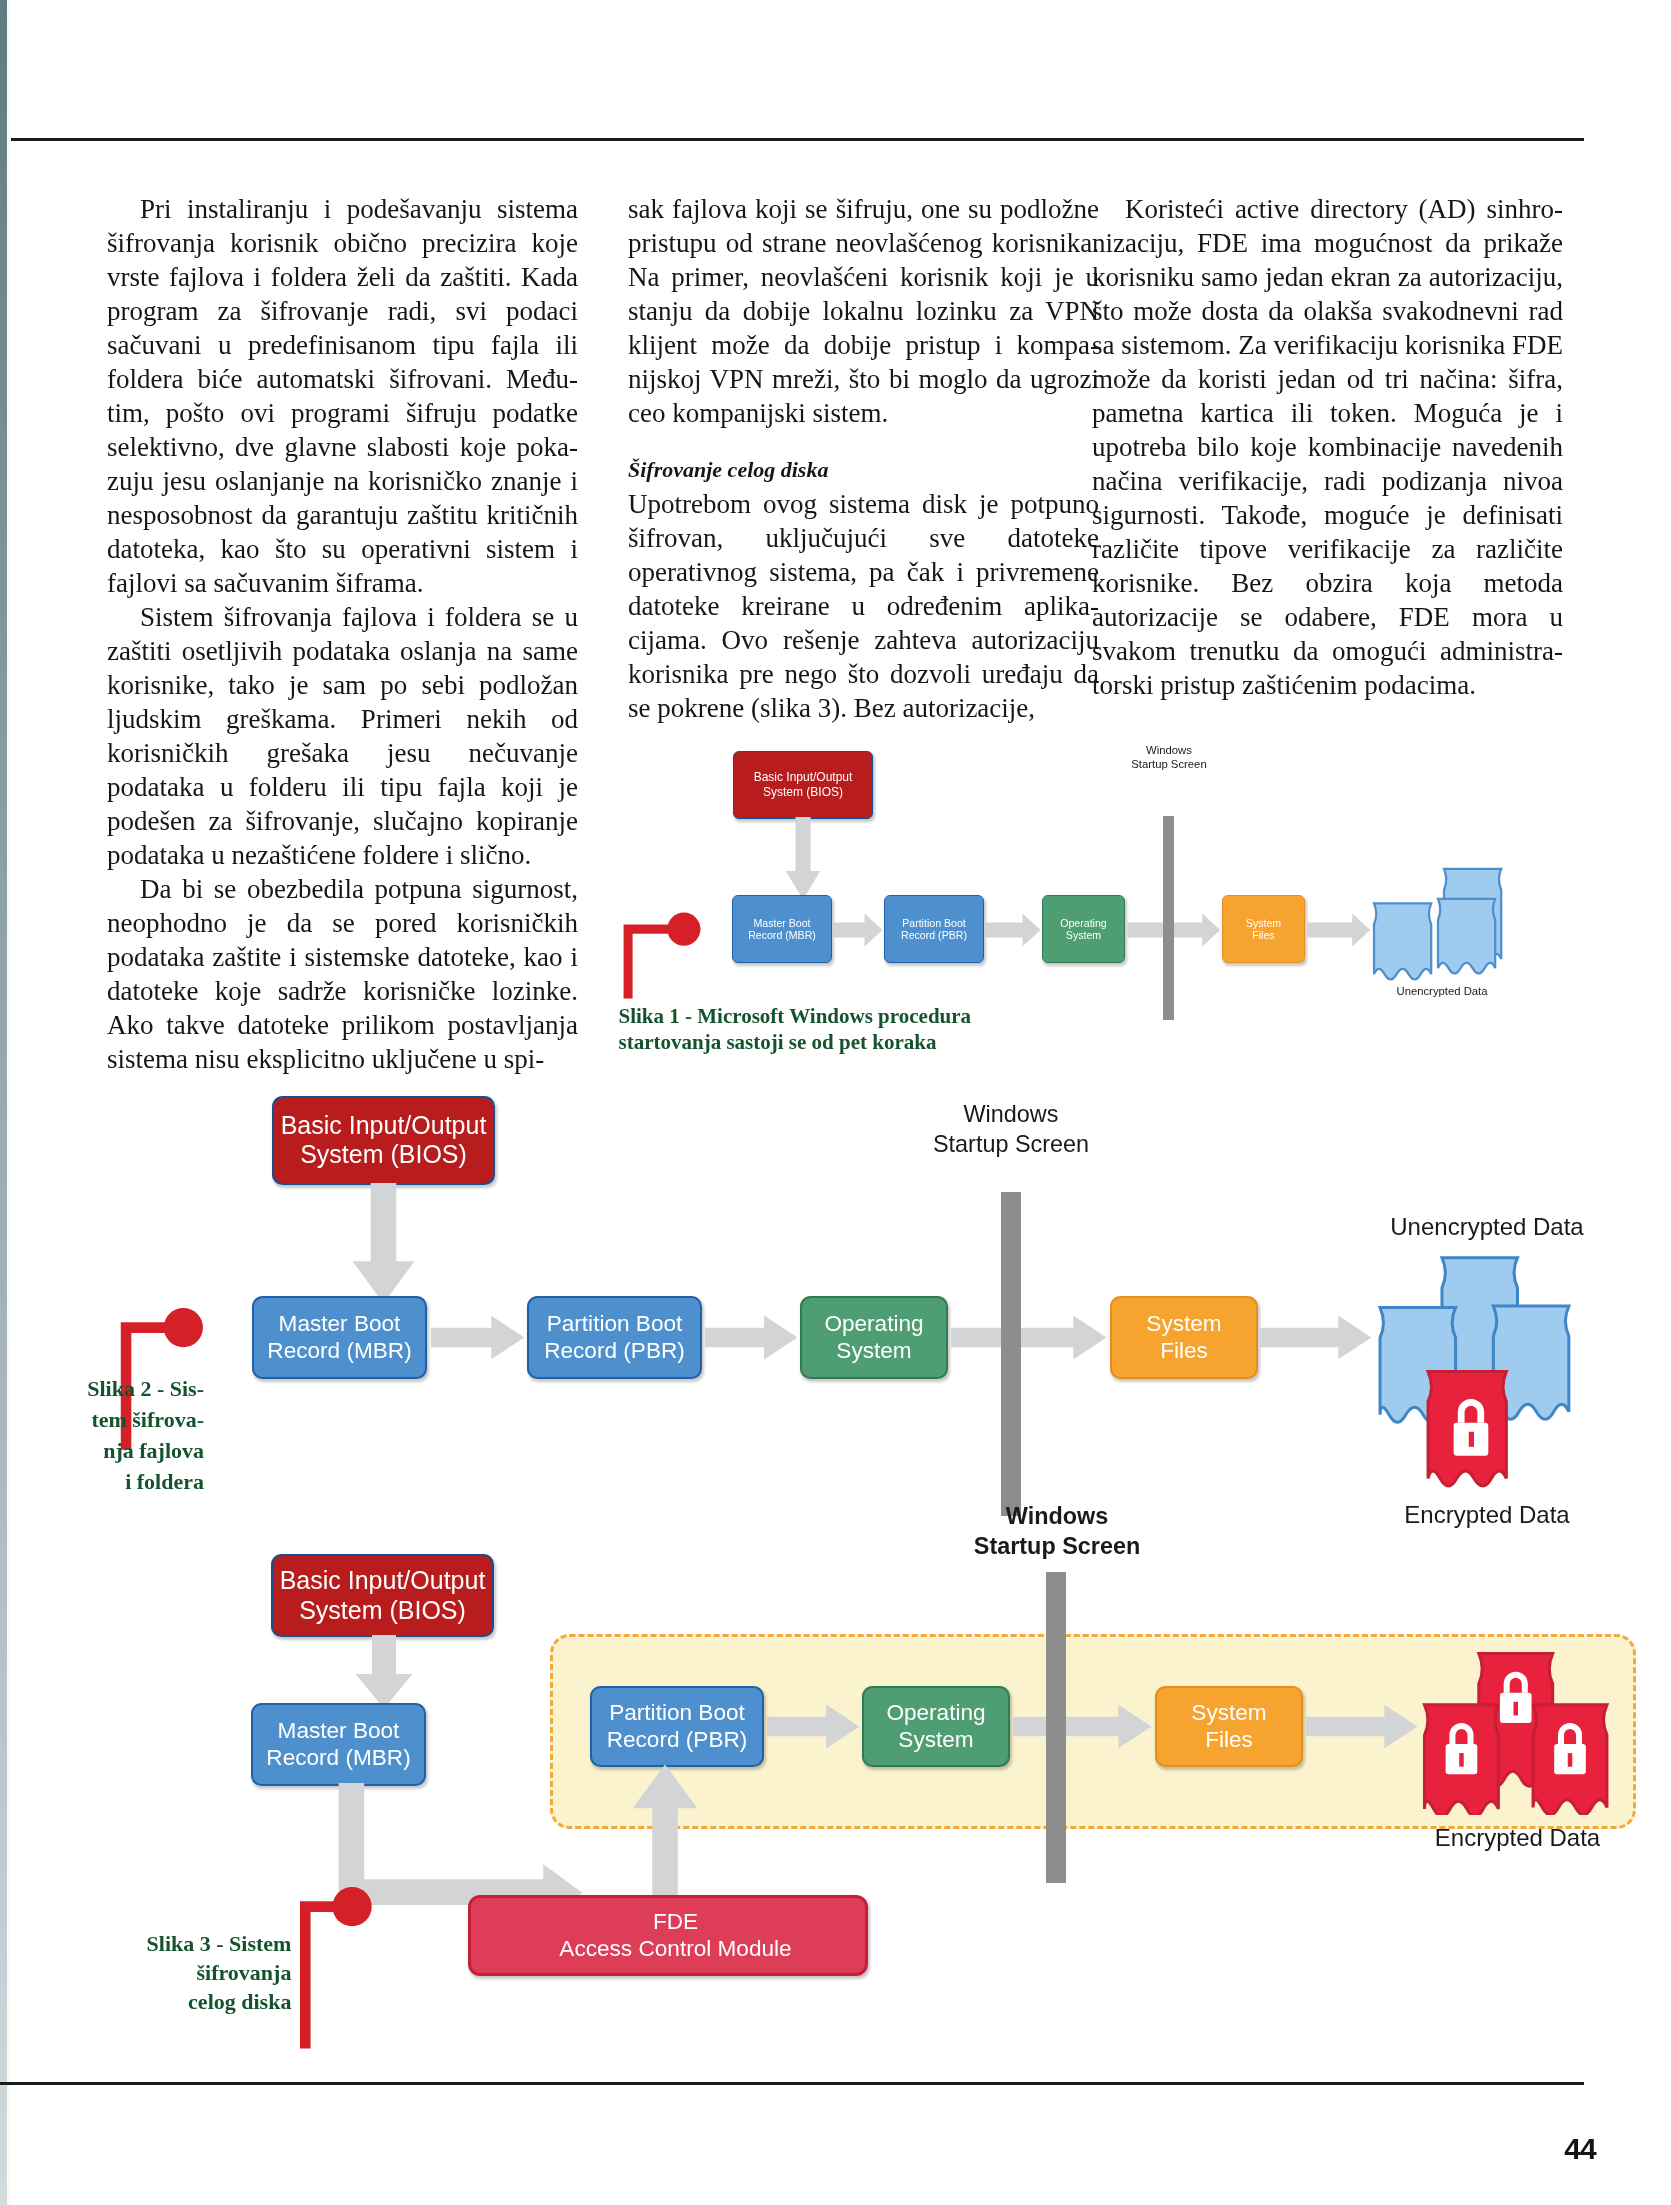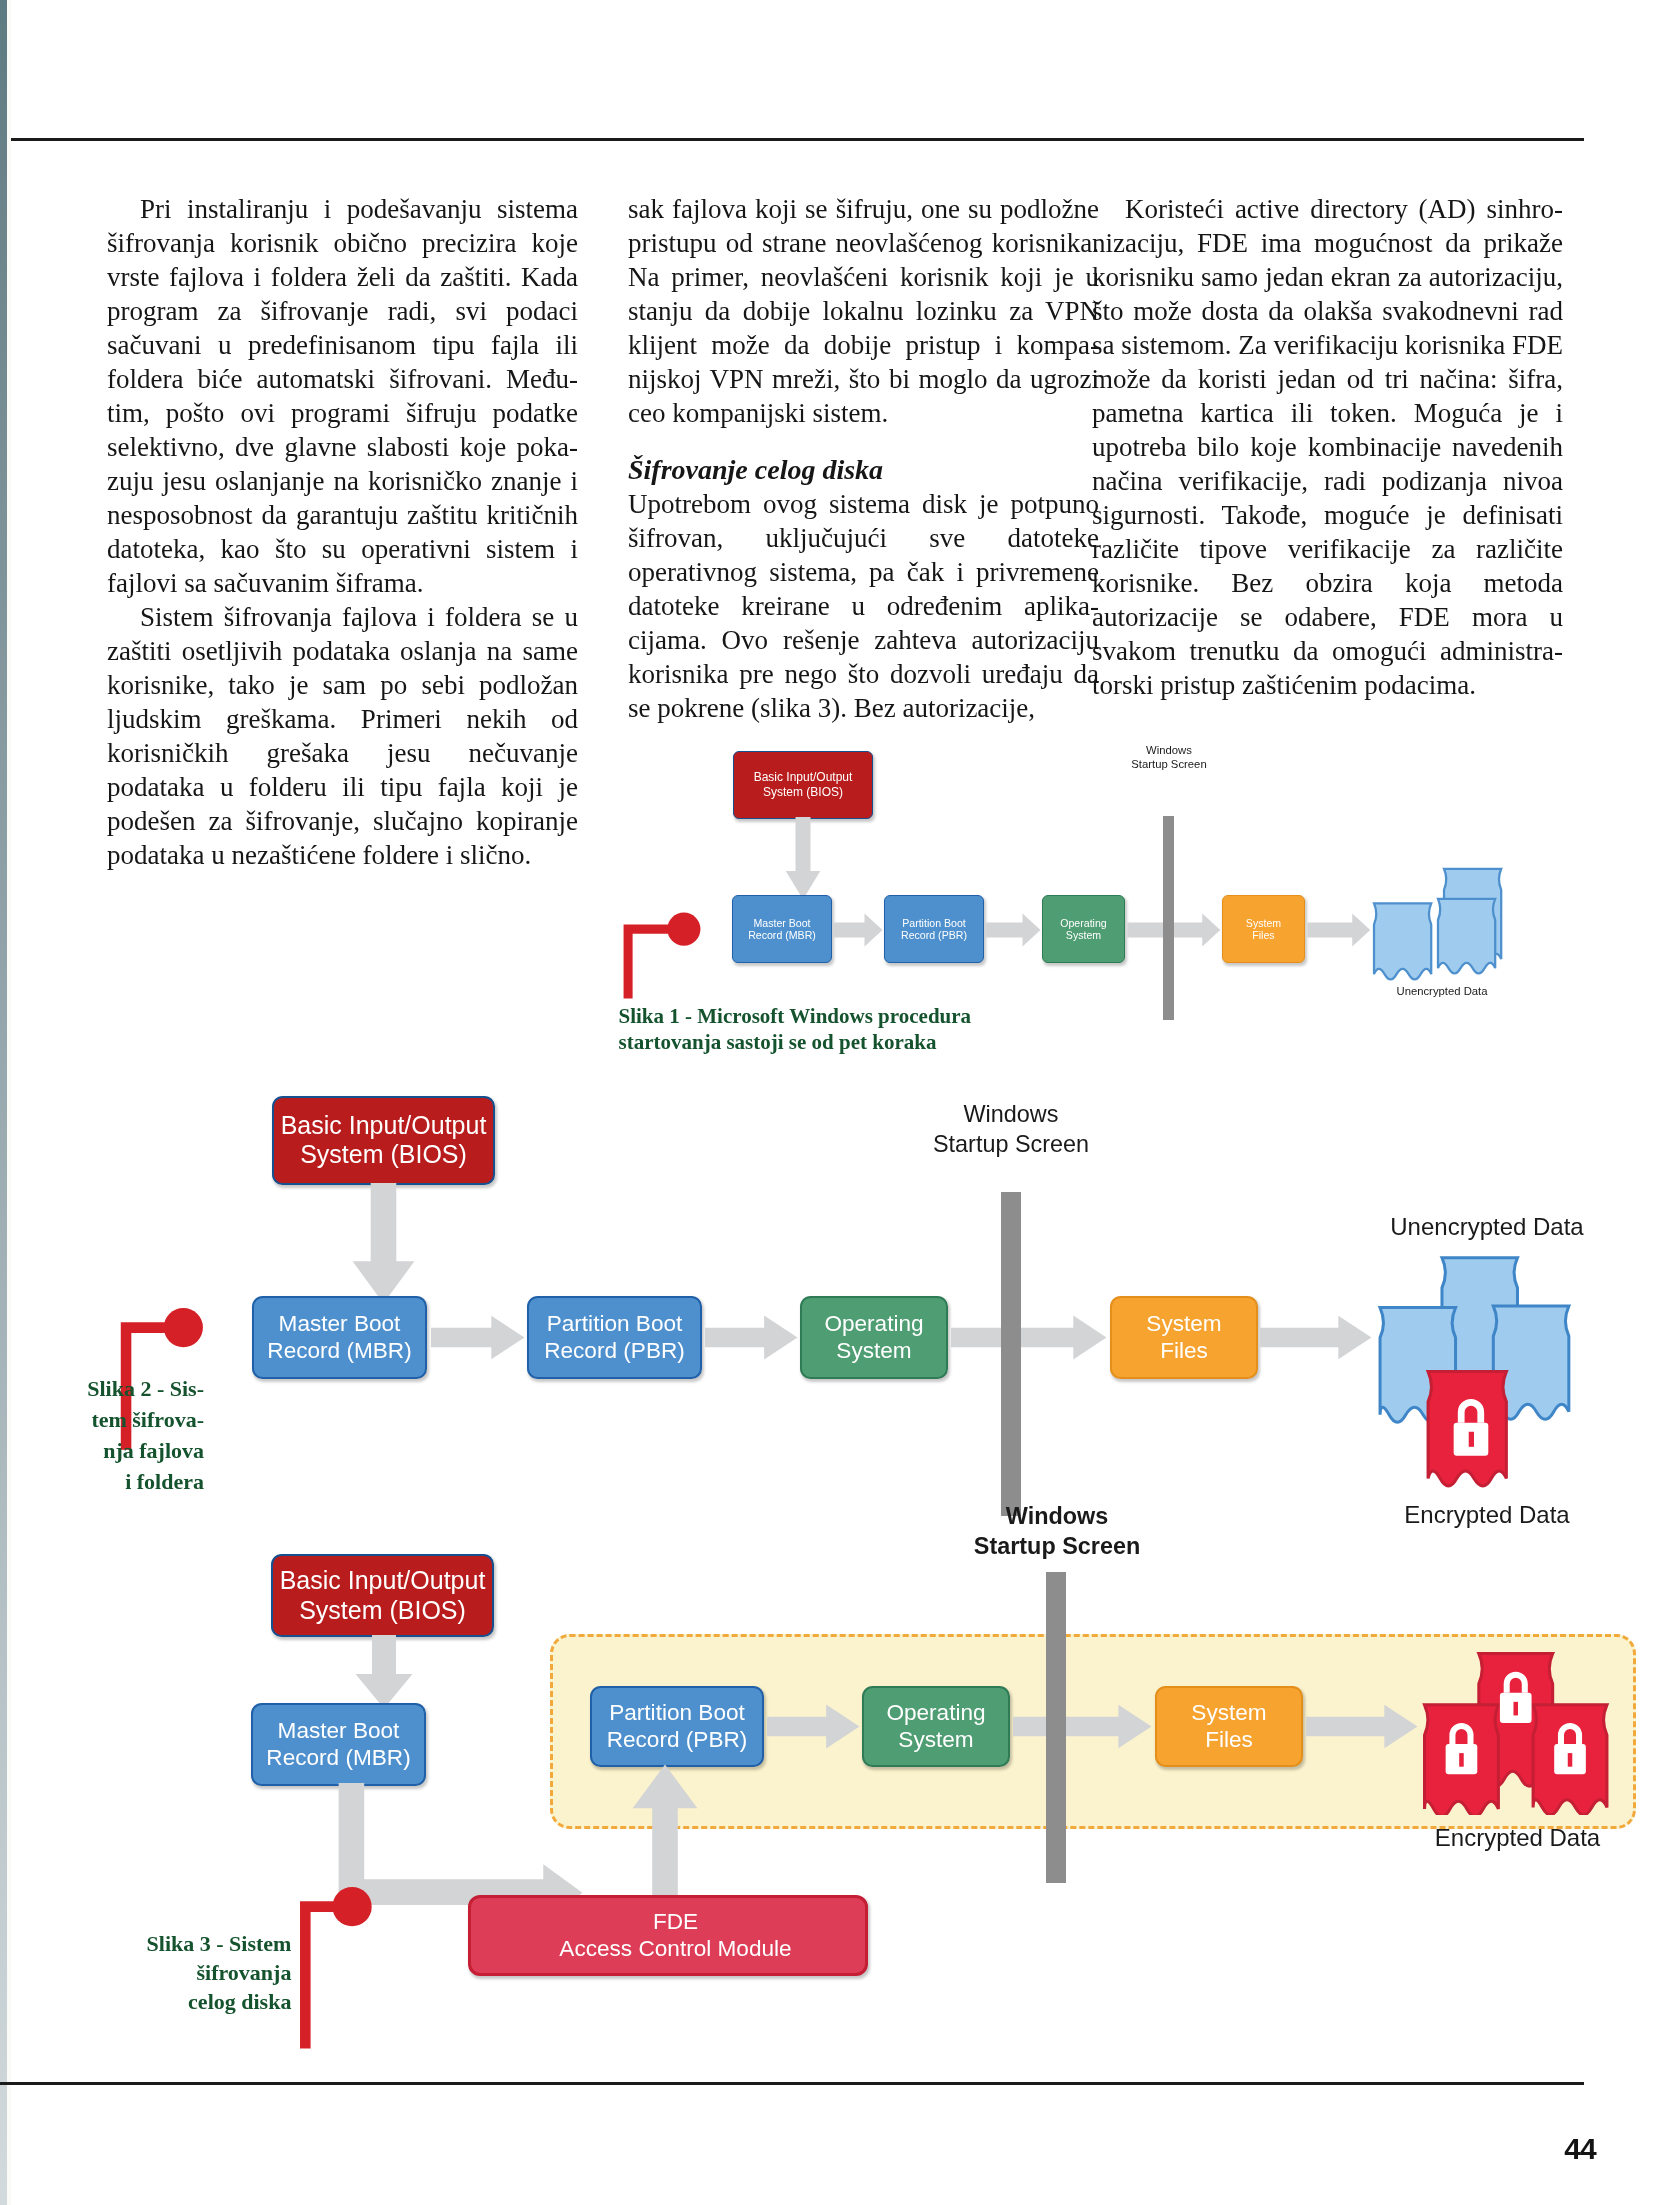--- a/index.html
+++ b/index.html
@@ -18,21 +18,21 @@
 
   
   .col{position:absolute;top:192px;width:471px;font-size:27px;line-height:34px;
        text-align:justify;text-justify:inter-word;hyphens:manual;}
   #col1{left:107px;}
   #col2{left:628px;}
   #col3{left:1092px;}
   .col p{margin:0;text-indent:33px;}
   .col p.noind{text-indent:0;}
   .subhead{margin:22.6px 0 1.5px 0 !important;text-indent:0 !important;
-    font-weight:bold;font-style:italic;font-size:28px;line-height:33px;}
+    font-weight:bold;font-style:italic;font-size:22px;line-height:33px;}
 
   
   .fig{position:absolute;}
   .node{position:absolute;box-sizing:border-box;display:flex;align-items:center;
     justify-content:center;text-align:center;color:#ffffff;
     font-family:"Liberation Sans",sans-serif;font-weight:normal;
     border-radius:7.5px;line-height:1.18;white-space:pre-line;
     box-shadow:1.5px 2.3px 3px rgba(0,0,0,.22);}
   .n-bios{background:#b91c1c;border:1.5px solid #17508f;}
   .n-blue{background:#4e90cd;border:2.3px solid #1f60a8;}
@@ -56,20 +56,21 @@
 
 <div class="edge-strip"></div>
 <div class="edge-strip2"></div>
 <div class="rule rule-top"></div>
 <div class="rule rule-bottom"></div>
 <div class="page-num">44</div>
 
 <div class="col" id="col1">
   <p>Pri instaliranju i podešavanju sistema šifrovanja korisnik obično precizira koje vrste fajlova i foldera želi da zaštiti. Kada program za šifrovanje radi, svi podaci sačuvani u predefinisanom tipu fajla ili foldera biće automatski šifrovani. Među­tim, pošto ovi programi šifruju podatke selektivno, dve glavne slabosti koje poka­zuju jesu oslanjanje na korisničko znanje i nesposobnost da garantuju zaštitu kritičnih datoteka, kao što su operativni sistem i fajlovi sa sačuvanim šiframa.</p>
   <p>Sistem šifrovanja fajlova i foldera se u zaštiti osetljivih podataka oslanja na sa­me korisnike, tako je sam po sebi podlo­žan ljudskim greškama. Primeri nekih od korisničkih grešaka jesu nečuvanje podataka u folderu ili tipu fajla koji je podešen za šifrovanje, slučajno kopiranje podataka u nezaštićene foldere i slično.</p>
+  <p>Da bi se obezbedila potpuna sigurnost, neophodno je da se pored korisničkih podataka zaštite i sistemske datoteke, kao i datoteke koje sadrže korisničke lozinke. Ako takve datoteke prilikom postavljanja sistema nisu eksplicitno uključene u spi-</p>
 </div>
 
 <div class="col" id="col2">
   <p class="noind">sak fajlova koji se šifruju, one su podložne pristupu od strane neovlašćenog korisni­ka. Na primer, neovlašćeni korisnik koji je u stanju da dobije lokalnu lozinku za VPN klijent može da dobije pristup i kompa­nijskoj VPN mreži, što bi moglo da ugrozi ceo kompanijski sistem.</p>
   <p class="subhead">Šifrovanje celog diska</p>
   <p class="noind">Upotrebom ovog sistema disk je potpu­no šifrovan, uključujući sve datoteke operativnog sistema, pa čak i privremene datoteke kreirane u određenim aplika­cijama. Ovo rešenje zahteva autorizaciju korisnika pre nego što dozvoli uređaju da se pokrene (slika 3). Bez autorizacije,</p>
 </div>
 
 <div class="col" id="col3">
   <p>Koristeći active directory (AD) sinhro­nizaciju, FDE ima mogućnost da prikaže korisniku samo jedan ekran za autorizaci­ju, što može dosta da olakša svakodnevni rad sa sistemom. Za verifikaciju korisnika FDE može da koristi jedan od tri načina: šifra, pametna kartica ili token. Moguća je i upotreba bilo koje kombinacije nave­denih načina verifikacije, radi podiza­nja nivoa sigurnosti. Takođe, moguće je definisati različite tipove verifikacije za različite korisnike. Bez obzira koja me­toda autorizacije se odabere, FDE mora u svakom trenutku da omogući administra­torski pristup zaštićenim podacima.</p>

